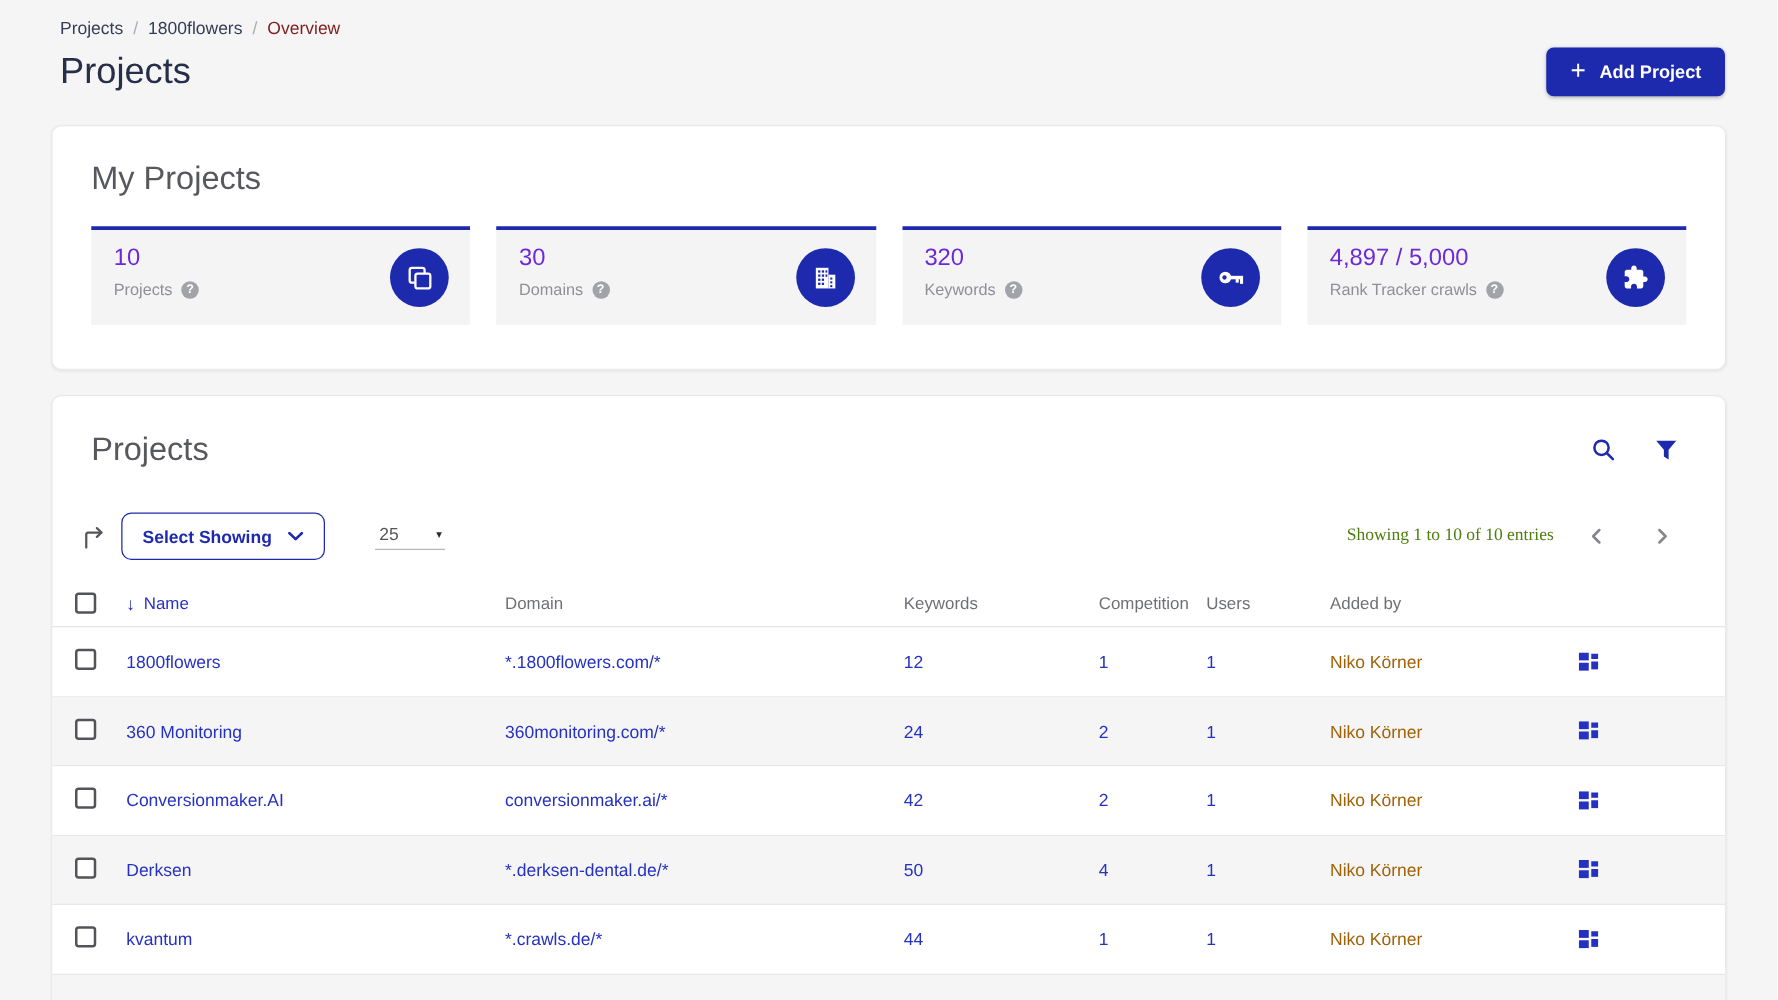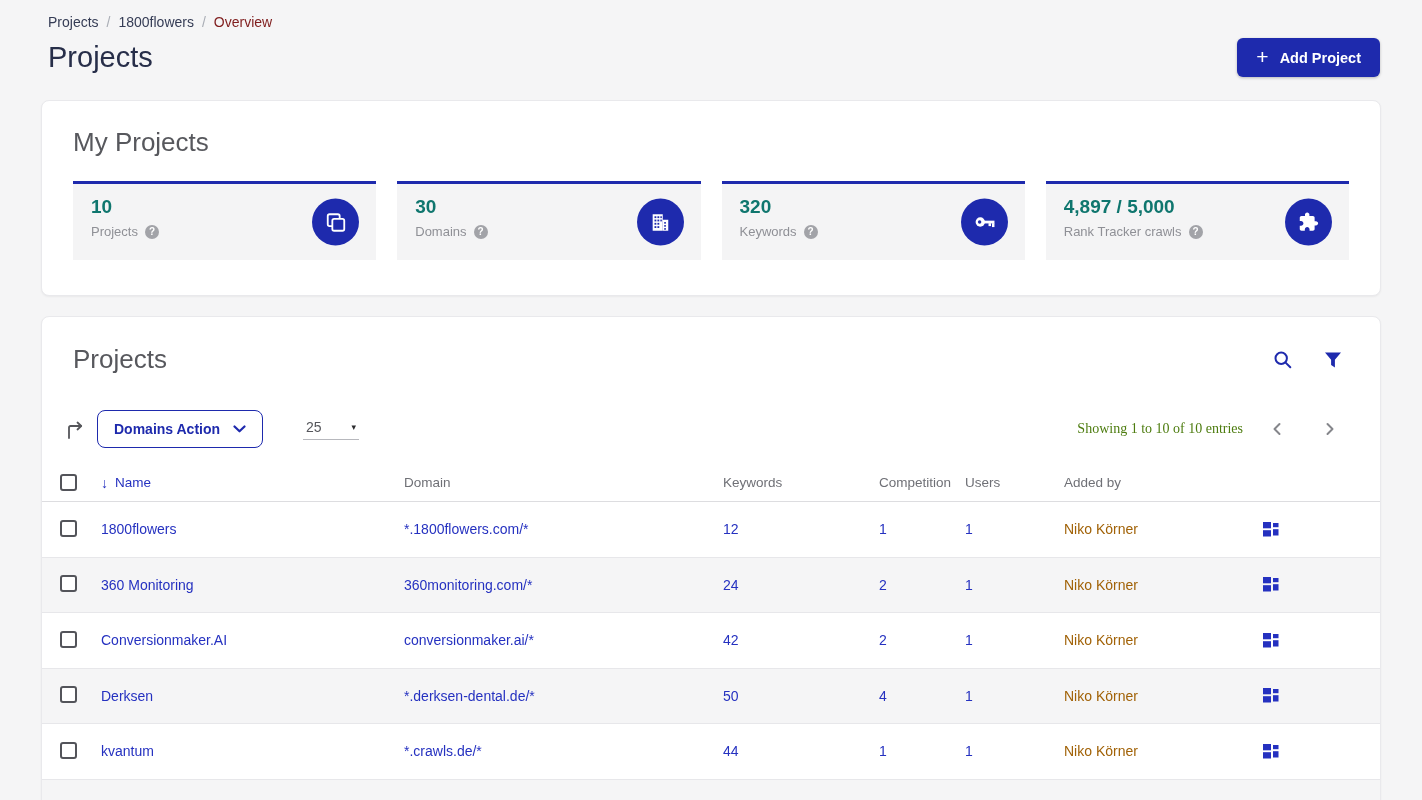--- a/index.html
+++ b/index.html
@@ -33,21 +33,21 @@
     margin:0 41px; box-shadow:0 1px 2px rgba(0,0,0,.05);
   }
   .my-projects { margin-top:23px; padding:26px 31px 35px; }
   .card-title { font-size:26px; font-weight:400; color:#57585d; }
 
   .stats { display:grid; grid-template-columns:repeat(4,1fr); gap:21px; margin-top:23px; }
   .stat {
     background:#f4f4f5; border-top:3px solid #1e2aad; height:79px;
     position:relative; padding:12px 18px;
   }
-  .stat-value { font-size:19px; color:#0f766e;font-weight:bold; }
+  .stat-value { font-size:19px; color:#6d28d9; }
   .stat-label { font-size:13px; color:#8f9096; margin-top:6px; display:flex; align-items:center; gap:7px; }
   .help {
     width:14px; height:14px; border-radius:50%; background:#a2a3a8; color:#fff;
     font-size:10px; font-weight:700; display:inline-flex; align-items:center; justify-content:center;
     cursor:pointer;
   }
   .stat-icon {
     position:absolute; right:17px; top:50%; transform:translateY(-50%);
     width:47px; height:47px; border-radius:50%; background:#1e2aad;
     display:flex; align-items:center; justify-content:center;
@@ -217,21 +217,21 @@
   </div>
 
   <div class="toolbar">
     <button class="export-btn">
       <svg width="20" height="19" viewBox="0 0 20 19" fill="none" stroke="#55565a" stroke-width="1.8" stroke-linecap="round" stroke-linejoin="round">
         <path d="M3 17V6.5C3 5.7 3.7 5 4.5 5H15"></path>
         <path d="M11.5 1.5L15.2 5l-3.7 3.5"></path>
       </svg>
     </button>
     <button class="btn-select">
-      <span>Domains Action</span>
+      <span>Select Showing</span>
       <span style="display:flex;">
         <svg width="13" height="8" viewBox="0 0 13 8" fill="none" stroke="#1e2aad" stroke-width="2.2" stroke-linecap="round" stroke-linejoin="round">
           <polyline points="1.5,1.5 6.5,6.3 11.5,1.5"></polyline>
         </svg>
       </span>
     </button>
     <div class="page-size">
       <span>25</span>
       <span class="caret">▾</span>
     </div>

